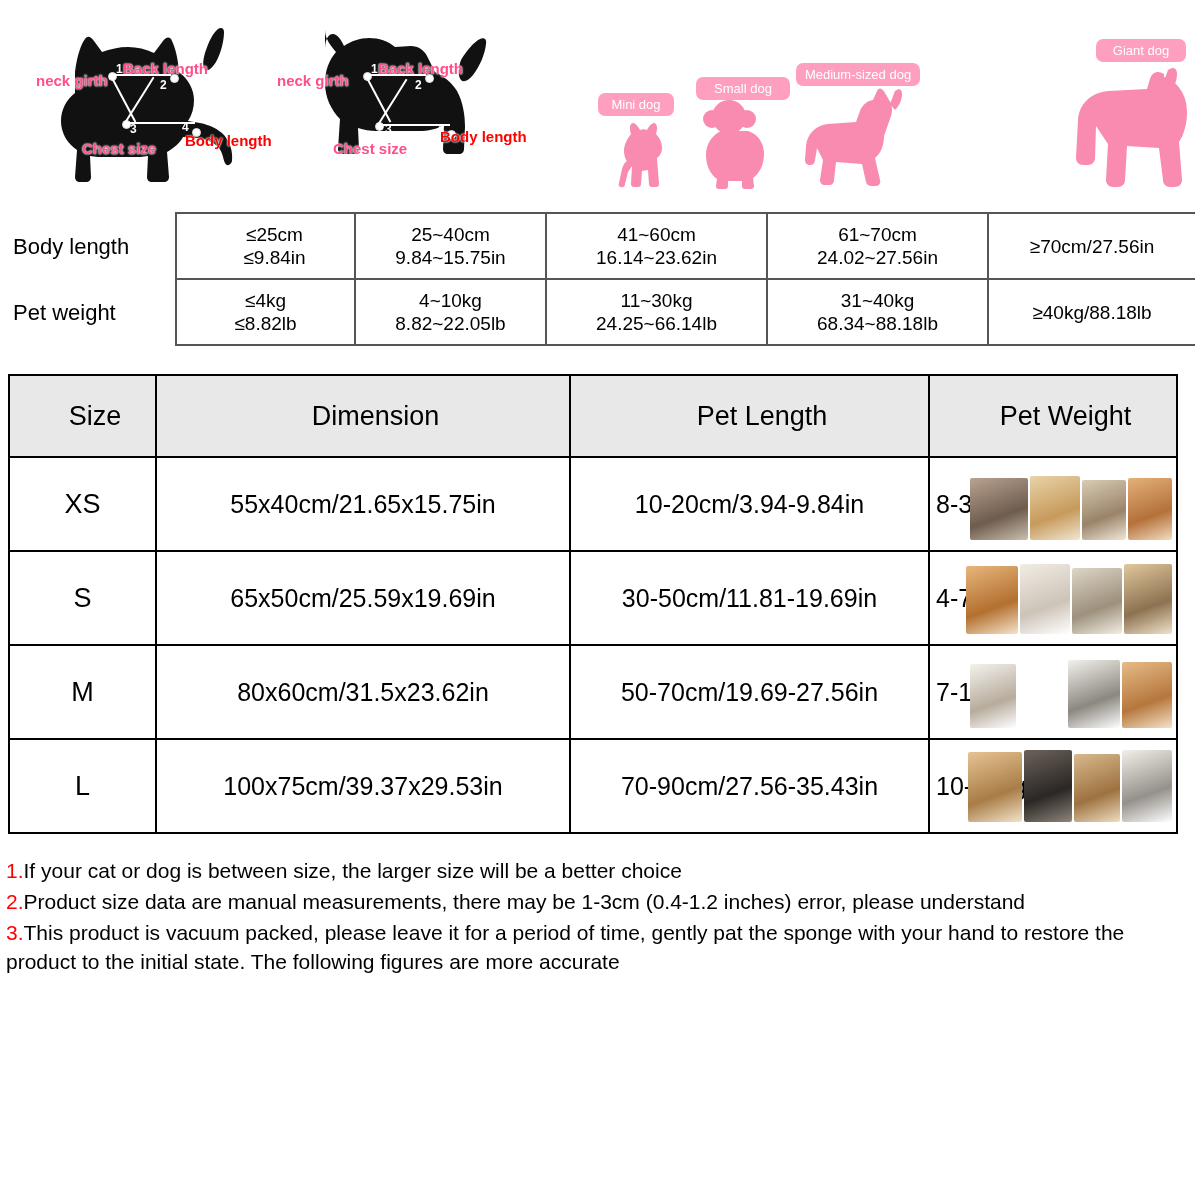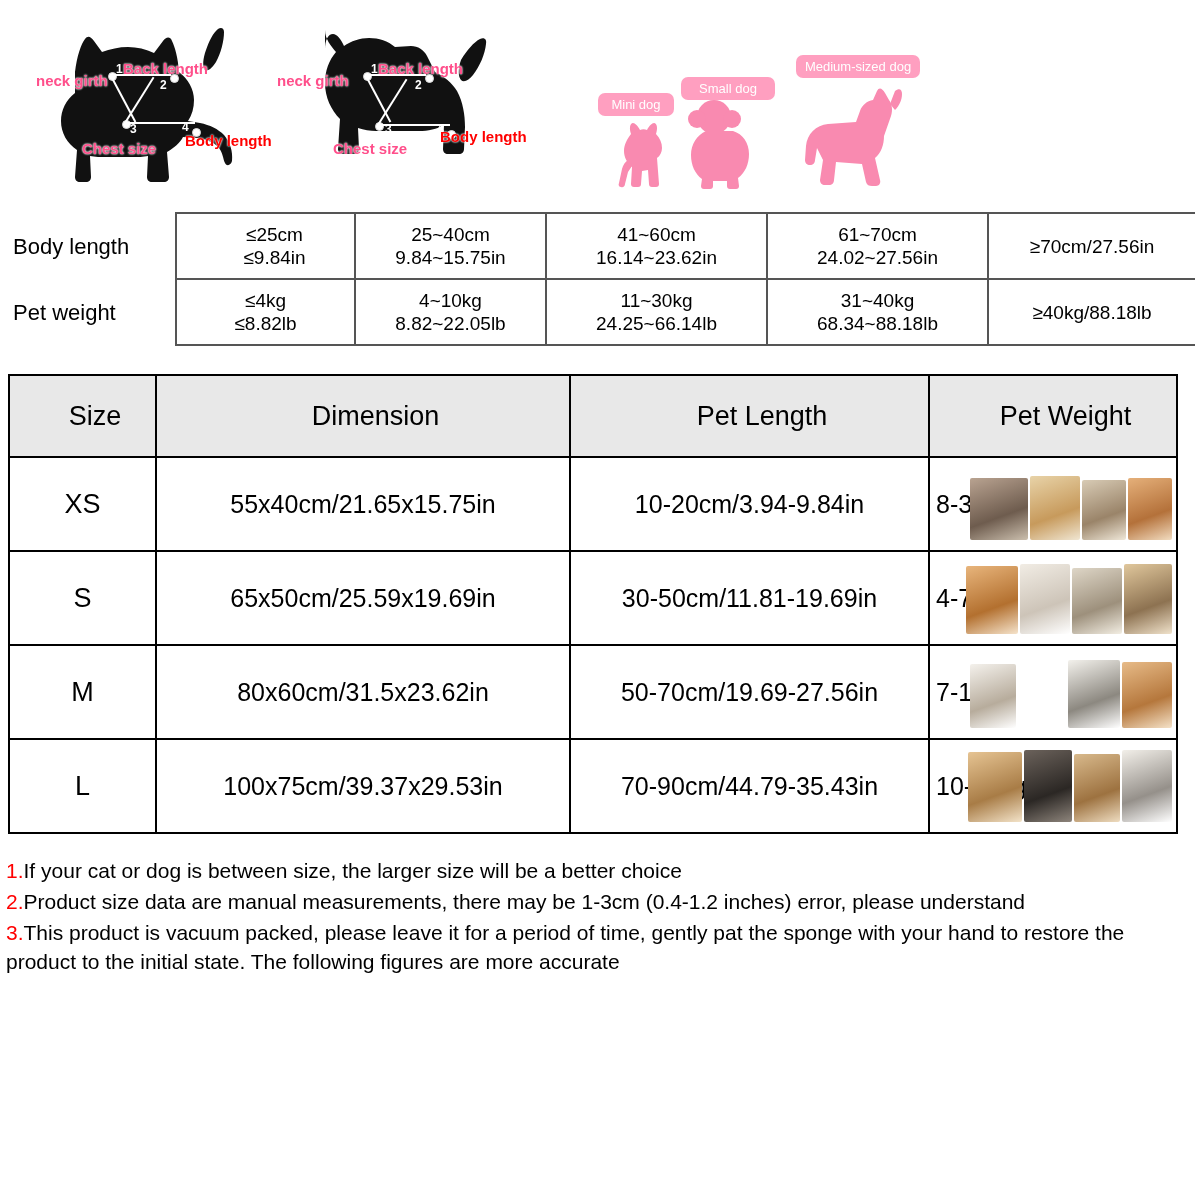--- a/index.html
+++ b/index.html
@@ -232,43 +232,52 @@
       <div class="breed" style="left:0px; width:95px;">
         <div class="breed-bubble" style="left:8px; bottom:78px; width:62px;">Mini dog</div>
         <svg width="80" height="72" viewBox="0 0 80 72">
           <g class="breed-shape">
             <path d="M33 16c-2-6-1-11 2-11 2 0 5 3 7 7 2-1 5-1 7 0 2-4 5-7 7-7 3 0 4 5 2 11 4 4 6 9 6 14 0 4-2 8-5 10l2 26c0 2-1 3-3 3h-4c-2 0-3-1-3-3l-1-14-6 1-1 13c0 2-1 3-3 3h-4c-2 0-3-1-3-3l1-17c-5-4-8-10-8-16 0-6 3-12 7-17z"></path>
             <path d="M30 42c-3 2-5 5-6 9l-3 14c-1 2 0 4 2 4 2 1 4-1 4-3l3-12 4-6z"></path>
           </g>
         </svg>
       </div>
 
-      <div class="breed" style="left:79px; width:110px;">
+      <div class="breed" style="left:94px; width:110px;">
         <div class="breed-bubble" style="left:12px; bottom:94px; width:80px;">Small dog</div>
         <svg width="105" height="95" viewBox="0 0 105 95">
           <g class="breed-shape">
             <circle cx="42" cy="22" r="17"></circle>
             <circle cx="25" cy="24" r="9"></circle>
             <circle cx="60" cy="24" r="9"></circle>
             <path d="M34 36c-9 4-15 13-15 24 0 10 4 19 11 24l-1 7c0 2 1 3 3 3h6c2 0 3-1 3-3v-5h14v5c0 2 1 3 3 3h6c2 0 3-1 3-3l-1-8c7-5 11-14 11-24 0-11-6-20-16-23z"></path>
           </g>
         </svg>
       </div>
 
       <div class="breed" style="left:198px; width:140px;">
-        <div class="breed-bubble" style="left:8px; bottom:116px; width:110px;">Medium-sized dog</div>
+        <div class="breed-bubble" style="left:8px; bottom:108px; width:110px;">Medium-sized dog</div>
         <svg width="138" height="105" viewBox="0 0 138 105">
           <g class="breed-shape">
             <path d="M96 8c-3-5-6-6-8-2l-4 9c-6 1-11 5-13 11l-4 11-28 2c-12 1-21 10-22 22l-1 14c0 3 2 5 5 5 3 0 5-2 5-5l2-12 6 12-3 20c0 3 2 5 5 5h4c3 0 5-2 5-5l2-18 26 2 4 18c1 3 3 4 6 4h4c3 0 5-3 4-6l-5-22c6-5 9-13 9-22l7-20c2-6 1-12-2-16z"></path>
             <path d="M106 6c4-3 7-2 7 3 0 6-3 12-7 16l-5-6z"></path>
           </g>
         </svg>
       </div>
 
 
+      <div class="breed" style="left:478px; width:130px;">
+        <div class="breed-bubble" style="left:28px; bottom:132px; width:76px;">Giant dog</div>
+        <svg width="130" height="130" viewBox="0 0 130 130">
+          <g class="breed-shape">
+            <path d="M96 14c-6-4-12-2-14 5l-3 10-38 2C23 32 11 44 10 60l-2 38c0 4 3 7 7 7h5c4 0 7-3 7-7l1-32 12 18-2 36c0 4 3 7 7 7h5c4 0 7-3 7-7l2-34 32 2 4 32c0 4 3 7 7 7h5c4 0 7-3 7-7l-3-38c5-8 8-18 8-30 0-16-8-30-23-35z"></path>
+            <path d="M100 10c5-4 9-2 9 4 0 7-3 14-8 18l-6-8z"></path>
+          </g>
+        </svg>
+      </div>
     </div>
   </div>
 
   <table class="tbl1">
     <tbody>
       <tr class="firstrow">
         <td class="rowhead" style="width:160px;">Body length</td>
         <td style="width:155px; white-space:pre-line;padding-left:20px;">≤25cm
 ≤9.84in</td>
         <td style="width:185px; white-space:pre-line;">25~40cm
@@ -342,21 +351,21 @@
             <span class="pet" style="width:46px;height:64px;background:linear-gradient(160deg,#f4f1ec,#b7ac9c 60%,#ffffff);"></span>
             <span class="pet" style="width:48px;height:70px;background:linear-gradient(160deg,#e9d3b0,#a8catch 60%,#f6ece0);"></span>
             <span class="pet" style="width:52px;height:68px;background:linear-gradient(160deg,#f3f1ec,#8c8880 60%,#ffffff);"></span>
             <span class="pet" style="width:50px;height:66px;background:linear-gradient(160deg,#e7bb88,#b5773c 60%,#f5e2c8);"></span>
           </span>
         </td>
       </tr>
       <tr>
         <td class="size">L</td>
         <td>100x75cm/39.37x29.53in</td>
-        <td>70-90cm/44.79-35.43in</td>
+        <td>70-90cm/27.56-35.43in</td>
         <td class="weight">
           <span>10-18kg</span>
           <span class="petstrip">
             <span class="pet" style="width:54px;height:70px;background:linear-gradient(160deg,#e6c493,#a87c46 60%,#f3e3c9);"></span>
             <span class="pet" style="width:48px;height:72px;background:linear-gradient(160deg,#6b625b,#2b2724 60%,#8e857c);"></span>
             <span class="pet" style="width:46px;height:68px;background:linear-gradient(160deg,#d8b98c,#9d7240 60%,#eedcc0);"></span>
             <span class="pet" style="width:50px;height:72px;background:linear-gradient(160deg,#f2efe9,#95908a 60%,#ffffff);"></span>
           </span>
         </td>
       </tr>

